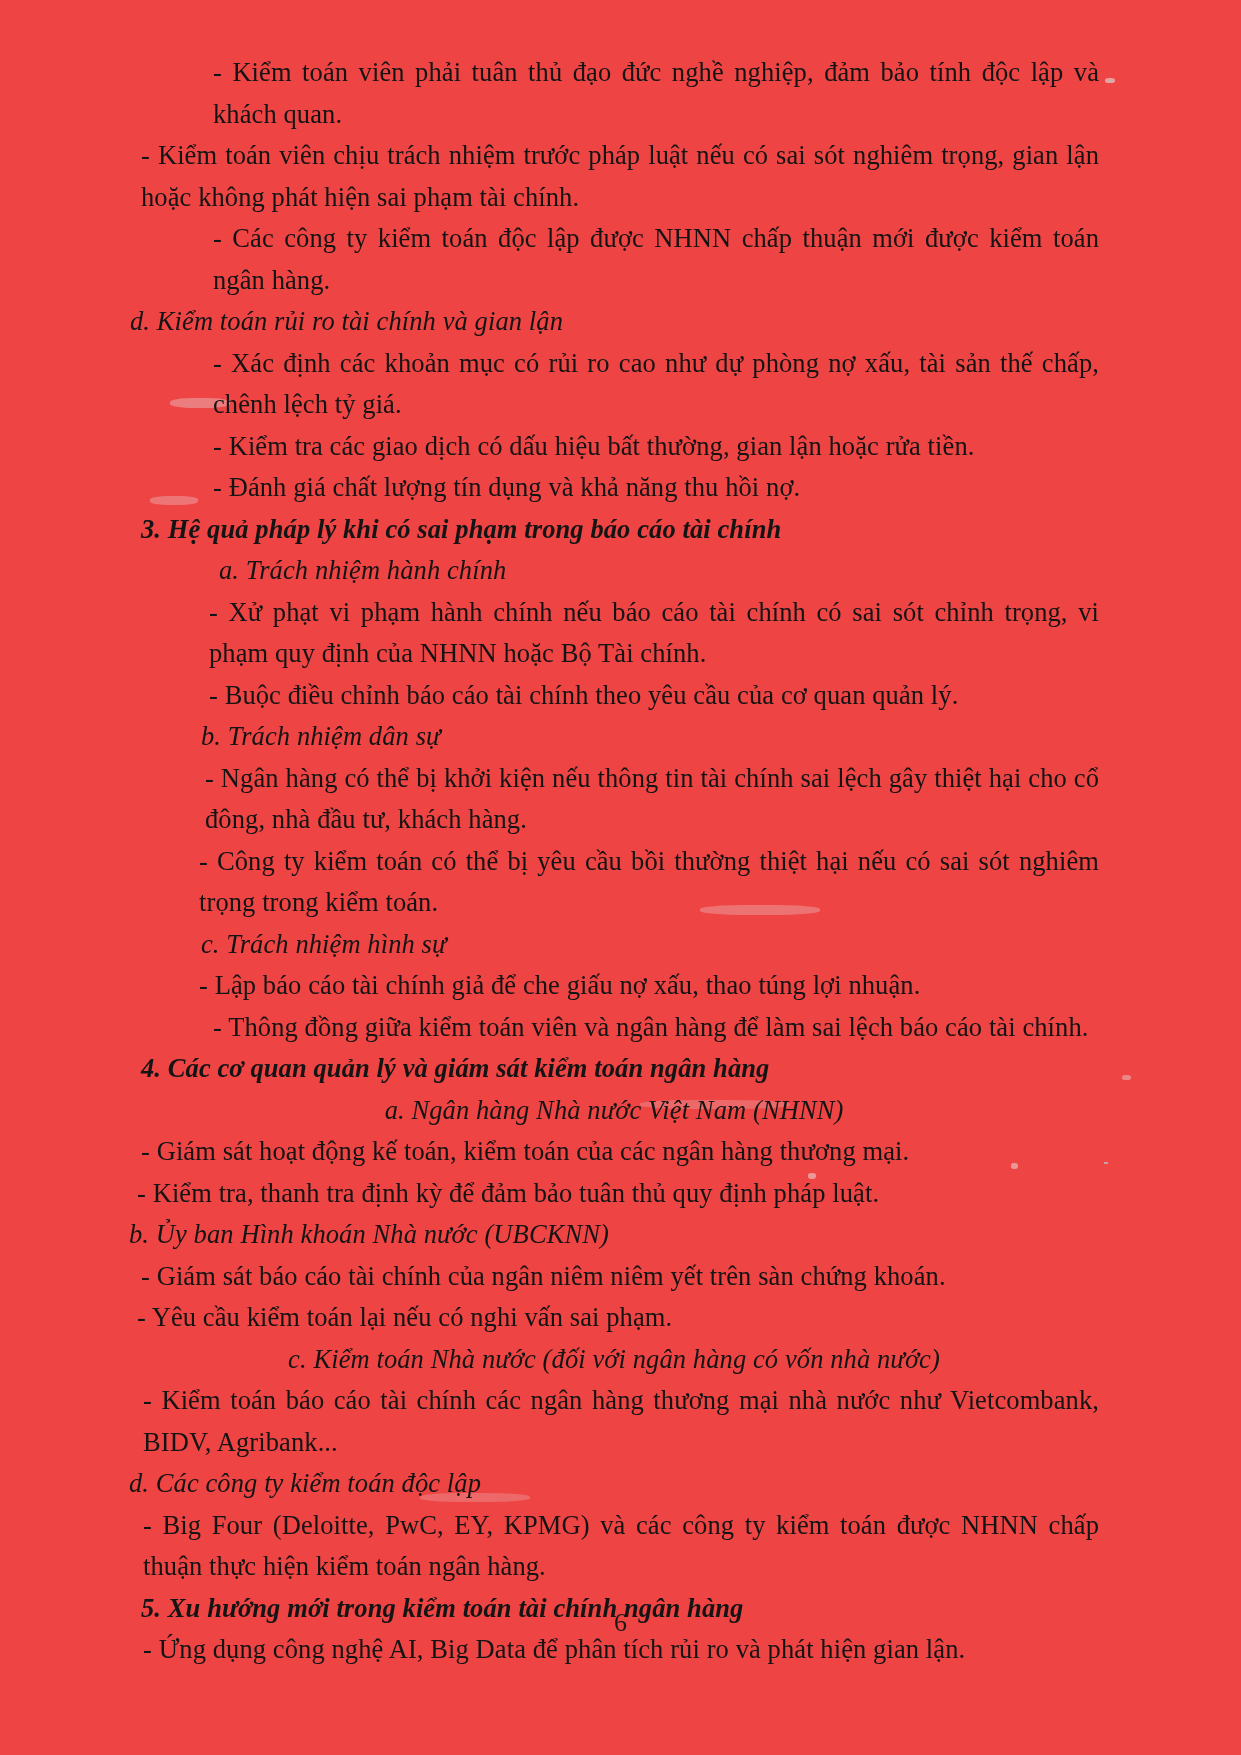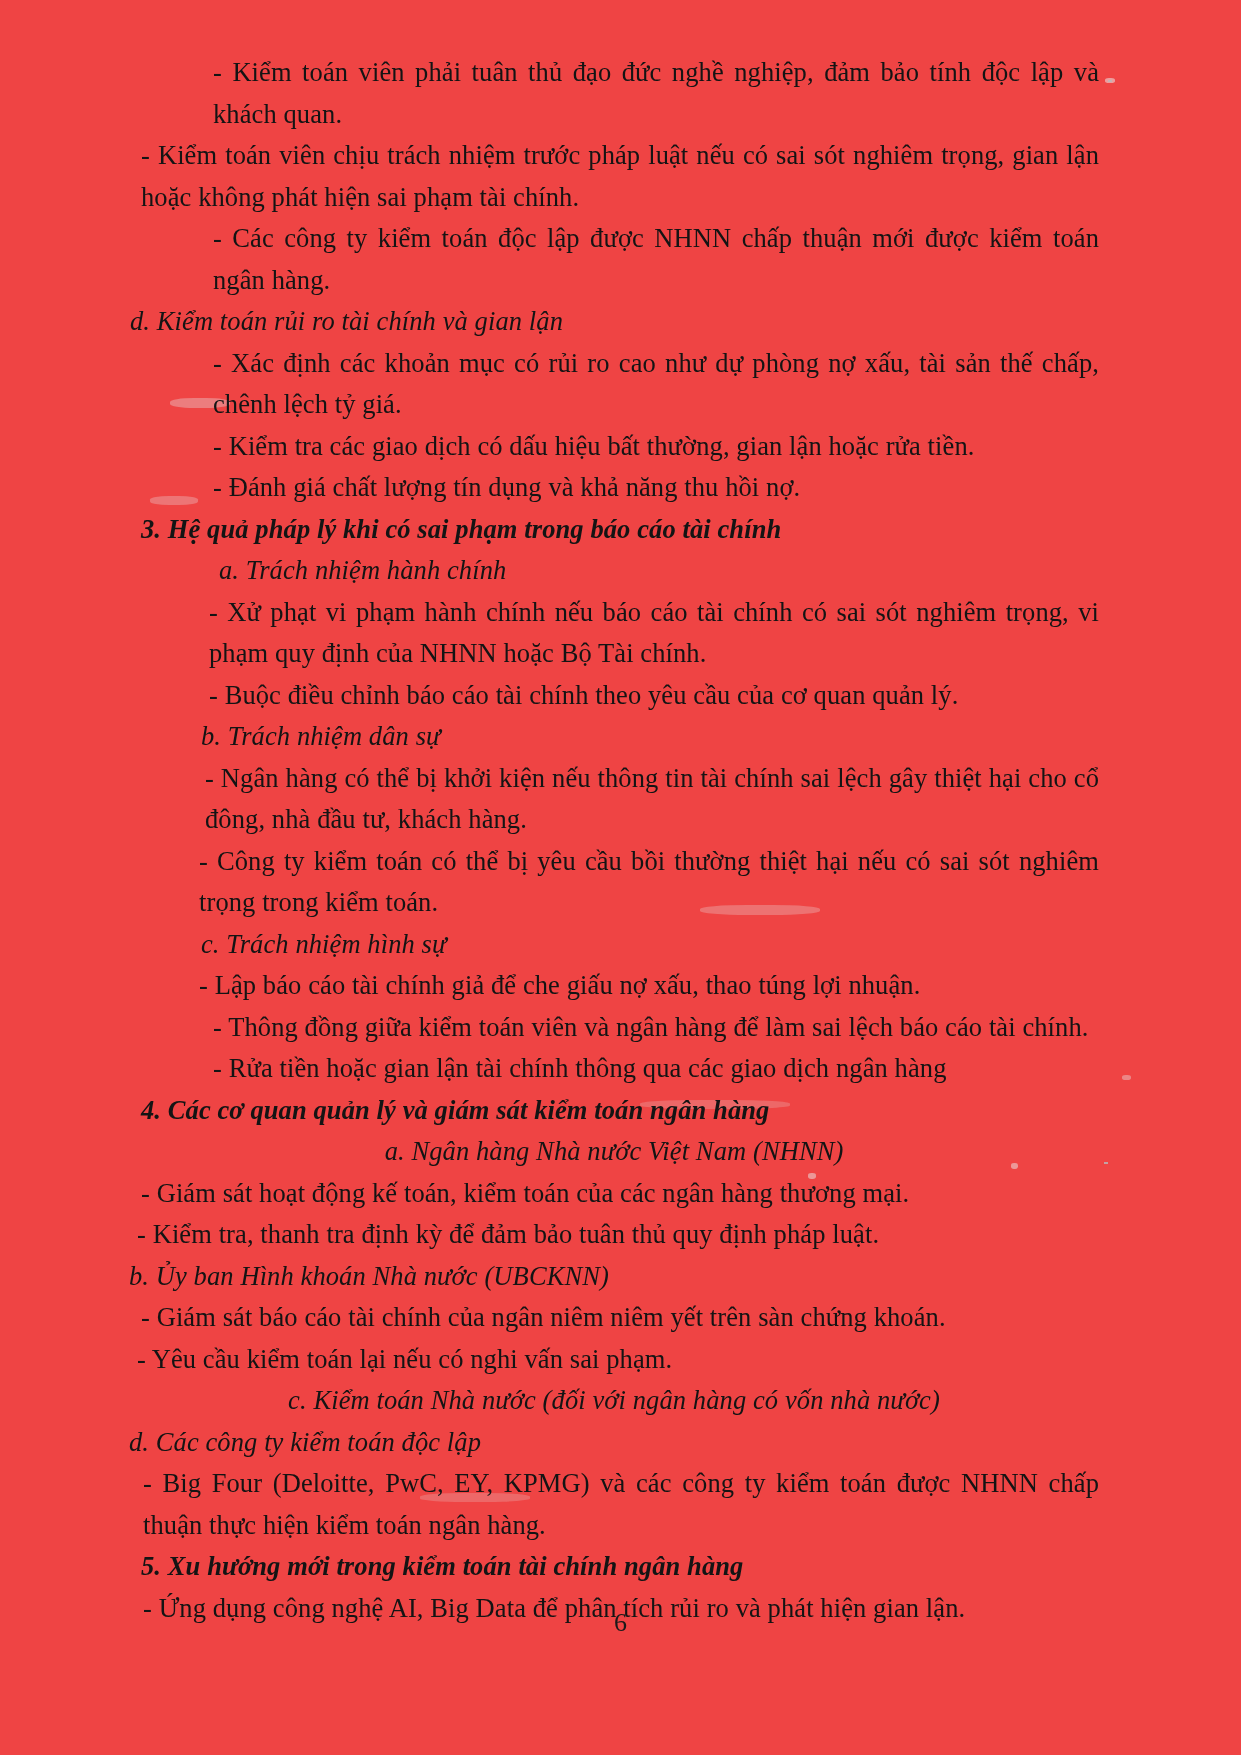--- a/index.html
+++ b/index.html
@@ -109,49 +109,49 @@
     <p class="p heading-italic ind-flush" style="padding-left:0; margin-left:-7px;">d. Kiểm toán rủi ro tài chính và gian lận</p>
 
     <p class="p ind-dash">- Xác định các khoản mục có rủi ro cao như dự phòng nợ xấu, tài sản thế chấp, chênh lệch tỷ giá.</p>
     <p class="p ind-dash" style="text-align:left;">- Kiểm tra các giao dịch có dấu hiệu bất thường, gian lận hoặc rửa tiền.</p>
     <p class="p ind-dash" style="text-align:left;">- Đánh giá chất lượng tín dụng và khả năng thu hồi nợ.</p>
 
     <p class="p heading-bold-italic" style="padding-left:4px; text-align:left;">3. Hệ quả pháp lý khi có sai phạm trong báo cáo tài chính</p>
 
     <p class="p heading-italic" style="padding-left:82px; text-align:left;">a. Trách nhiệm hành chính</p>
 
-    <p class="p ind-dash-sm" style="padding-left:72px;">- Xử phạt vi phạm hành chính nếu báo cáo tài chính có sai sót nghiêm trọng, vi phạm quy định của NHNN hoặc Bộ Tài chính.</p>
+    <p class="p ind-dash-sm" style="padding-left:72px;">- Xử phạt vi phạm hành chính nếu báo cáo tài chính có sai sót chỉnh trọng, vi phạm quy định của NHNN hoặc Bộ Tài chính.</p>
     <p class="p" style="padding-left:72px; text-align:left;">- Buộc điều chỉnh báo cáo tài chính theo yêu cầu của cơ quan quản lý.</p>
 
     <p class="p heading-italic" style="padding-left:64px; text-align:left;">b. Trách nhiệm dân sự</p>
 
     <p class="p" style="padding-left:68px;">- Ngân hàng có thể bị khởi kiện nếu thông tin tài chính sai lệch gây thiệt hại cho cổ đông, nhà đầu tư, khách hàng.</p>
     <p class="p" style="padding-left:62px;">- Công ty kiểm toán có thể bị yêu cầu bồi thường thiệt hại nếu có sai sót nghiêm trọng trong kiểm toán.</p>
 
     <p class="p heading-italic" style="padding-left:64px; text-align:left;">c. Trách nhiệm hình sự</p>
 
 
     <p class="p" style="padding-left:62px; text-align:left;">- Lập báo cáo tài chính giả để che giấu nợ xấu, thao túng lợi nhuận.</p>
     <p class="p" style="padding-left:76px; text-align:left;">- Thông đồng giữa kiểm toán viên và ngân hàng để làm sai lệch báo cáo tài chính.</p>
-    <p class="p" style="padding-left:76px; text-align:left;">- Rửa tiền hoặc gian lận tài chính thông qua các giao dịch ngân hàng</p>
 
     <p class="p heading-bold-italic" style="padding-left:4px; text-align:left;">4. Các cơ quan quản lý và giám sát kiểm toán ngân hàng</p>
 
     <p class="p heading-italic" style="padding-left:0; margin-left:-8px; text-align:center;">a. Ngân hàng Nhà nước Việt Nam (NHNN)</p>
 
     <p class="p" style="padding-left:4px; text-align:left;">- Giám sát hoạt động kế toán, kiểm toán của các ngân hàng thương mại.</p>
     <p class="p" style="padding-left:0; text-align:left;">- Kiểm tra, thanh tra định kỳ để đảm bảo tuân thủ quy định pháp luật.</p>
 
     <p class="p heading-italic" style="padding-left:0; margin-left:-8px; text-align:left;">b. Ủy ban Hình khoán Nhà nước (UBCKNN)</p>
 
     <p class="p" style="padding-left:4px; text-align:left;">- Giám sát báo cáo tài chính của ngân niêm niêm yết trên sàn chứng khoán.</p>
     <p class="p" style="padding-left:0; text-align:left;">- Yêu cầu kiểm toán lại nếu có nghi vấn sai phạm.</p>
 
     <p class="p heading-italic" style="padding-left:0; margin-left:-8px; text-align:center;">c. Kiểm toán Nhà nước (đối với ngân hàng có vốn nhà nước)</p>
 
+    <p class="p" style="padding-left:6px;">- Kiểm toán báo cáo tài chính các ngân hàng thương mại nhà nước như Vietcombank, BIDV, Agribank...</p>
 
     <p class="p heading-italic" style="padding-left:0; margin-left:-8px; text-align:left;">d. Các công ty kiểm toán độc lập</p>
 
     <p class="p" style="padding-left:6px;">- Big Four (Deloitte, PwC, EY, KPMG) và các công ty kiểm toán được NHNN chấp thuận thực hiện kiểm toán ngân hàng.</p>
 
     <p class="p heading-bold-italic" style="padding-left:4px; text-align:left;">5. Xu hướng mới trong kiểm toán tài chính ngân hàng</p>
 
     <p class="p" style="padding-left:6px; text-align:left;">- Ứng dụng công nghệ AI, Big Data để phân tích rủi ro và phát hiện gian lận.</p>
 
   </div>

